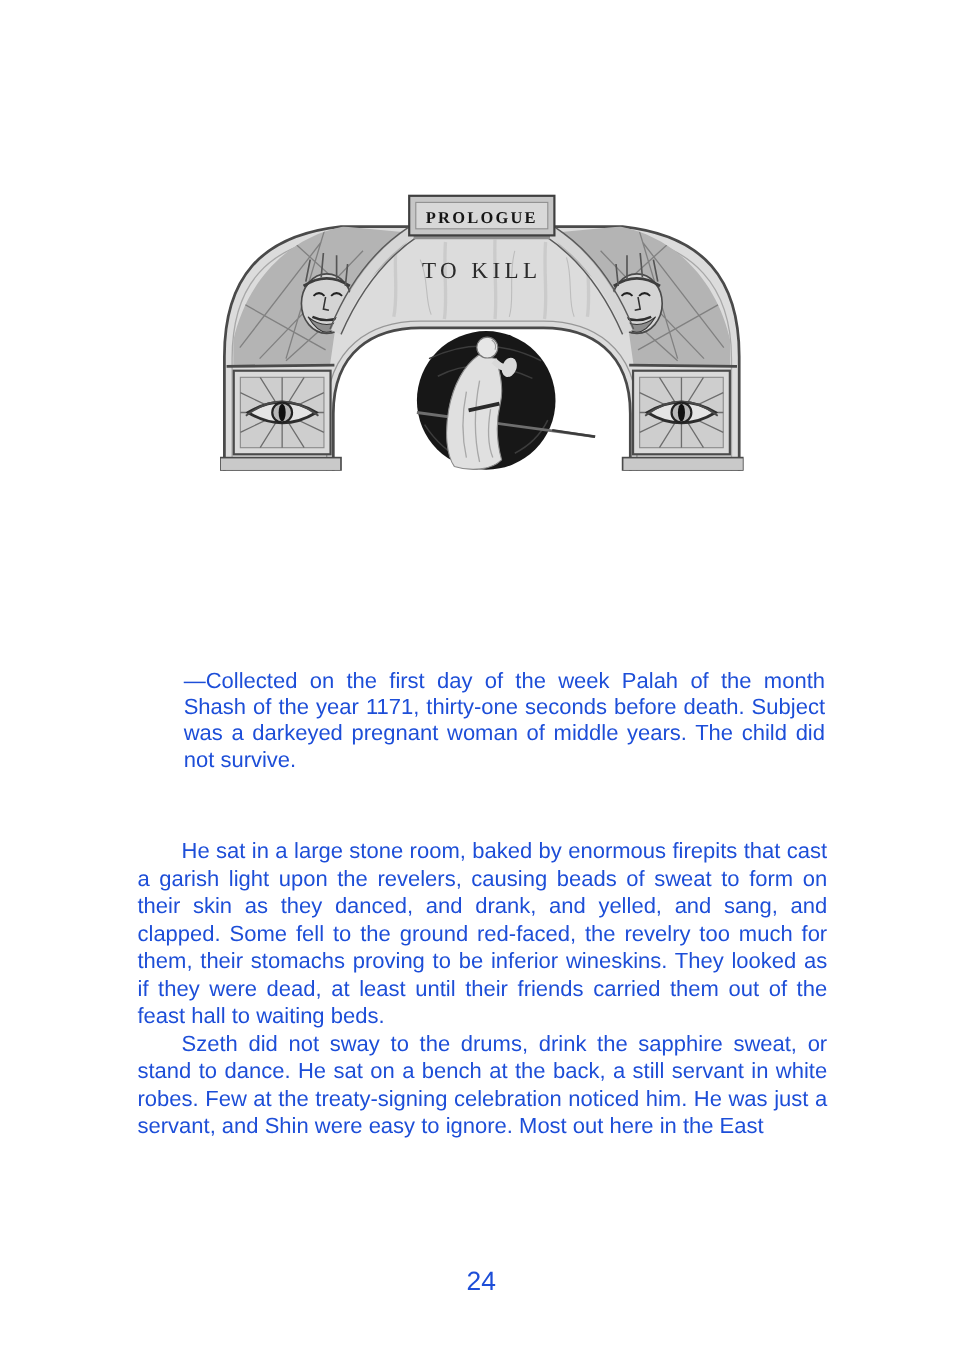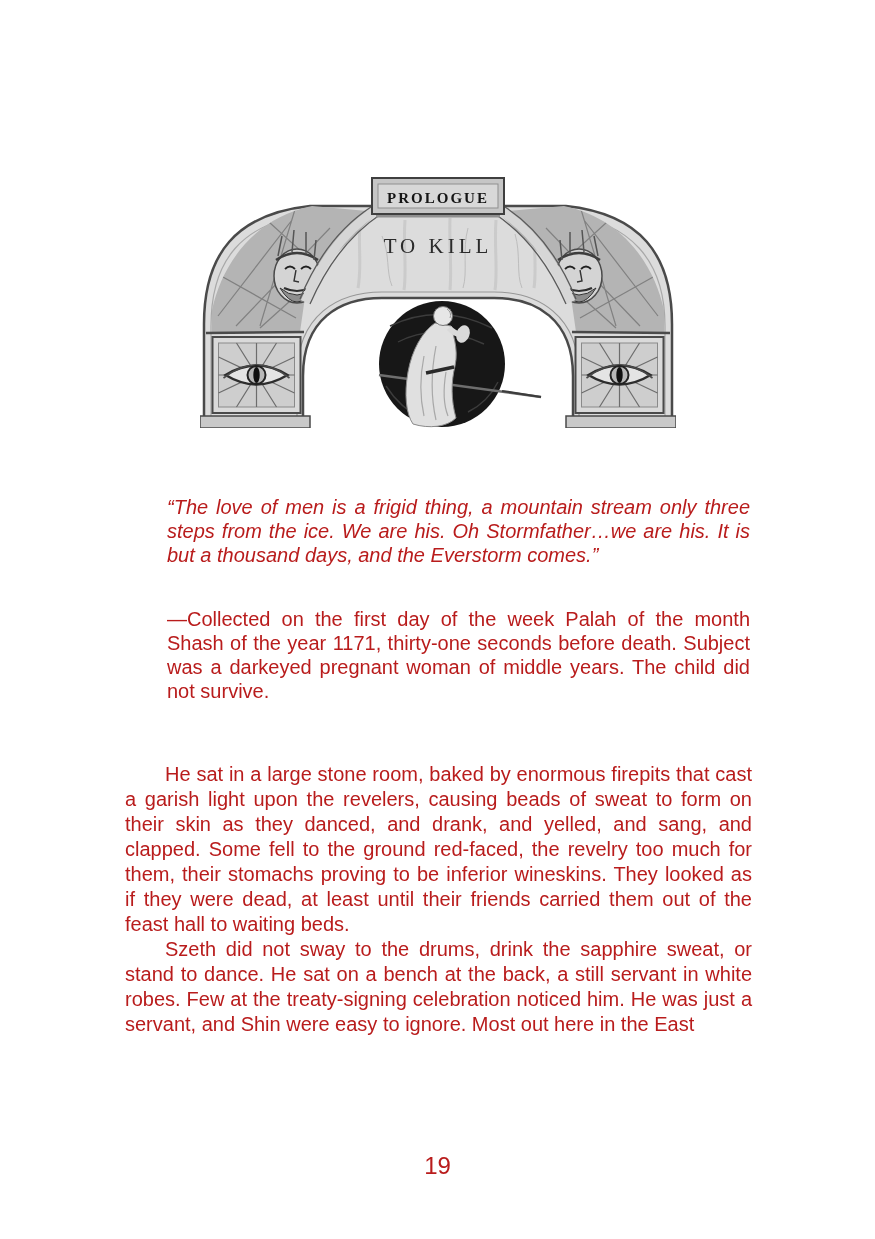--- a/index.html
+++ b/index.html
@@ -1,18 +1,18 @@
 <!DOCTYPE html>
 <html><head>
 <meta charset="utf-8">
 <style>
   html, body { margin:0; padding:0; background:#ffffff; }
   .page {
     position:relative; width:875px; height:1239px; margin:0 auto;
-    background:#ffffff; color:#b91c1c; overflow:hidden;
+    background:#ffffff; color:#1d4ed8; overflow:hidden;
     font-family:"Liberation Sans", sans-serif;
   }
   .ornament { position:absolute; left:200px; top:176px; width:476px; height:252px; }
   .banner-text {
     font-family:"Liberation Serif", serif; font-weight:bold;
     font-size:15px; letter-spacing:2px; fill:#151515;
   }
   .title-text {
     font-family:"Liberation Serif", serif; font-size:21px;
     letter-spacing:4px; fill:#2b2b2b;
@@ -132,24 +132,23 @@
           <path d="M 224,180 C 220,200 220,222 224,240 M 236,170 C 231,196 231,222 236,244 M 246,196 C 243,214 244,230 248,240" stroke="#a8a8a8" stroke-width="1.2" fill="none"></path>
           <path d="M 226,197 L 254,191" stroke="#2a2a2a" stroke-width="3.5"></path>
           <circle cx="243" cy="140" r="9.5" fill="#e6e6e6" stroke="#777777" stroke-width="1"></circle>
           <path d="M 247,133 a 7,7 0 0 1 3,9" stroke="#999999" stroke-width="1" fill="none"></path>
         </g>
         <path d="M 302,215 L 341,221" stroke="#3c3c3c" stroke-width="2.2"></path>
       </g>
     </svg>
   </div>
 
-  <div class="epigraph">“The love of men is a frigid thing, a mountain stream only three steps from the ice. We are his. Oh Stormfather…we are his. It is but a thousand days, and the Everstorm comes.”</div>
 
   <div class="attribution">—Collected on the first day of the week Palah of the month Shash of the year 1171, thirty-one seconds before death. Subject was a darkeyed pregnant woman of middle years. The child did not survive.</div>
 
   <div class="body-text">
     <p class="ind">He sat in a large stone room, baked by enormous firepits that cast a garish light upon the revelers, causing beads of sweat to form on their skin as they danced, and drank, and yelled, and sang, and clapped. Some fell to the ground red-faced, the revelry too much for them, their stomachs proving to be inferior wineskins. They looked as if they were dead, at least until their friends carried them out of the feast hall to waiting beds.</p>
     <p class="ind">Szeth did not sway to the drums, drink the sapphire sweat, or stand to dance. He sat on a bench at the back, a still servant in white robes. Few at the treaty-signing celebration noticed him. He was just a servant, and Shin were easy to ignore. Most out here in the East</p>
   </div>
 
-  <div class="pagenum">19</div>
+  <div class="pagenum">24</div>
 
 </div>
 
 </body></html>

